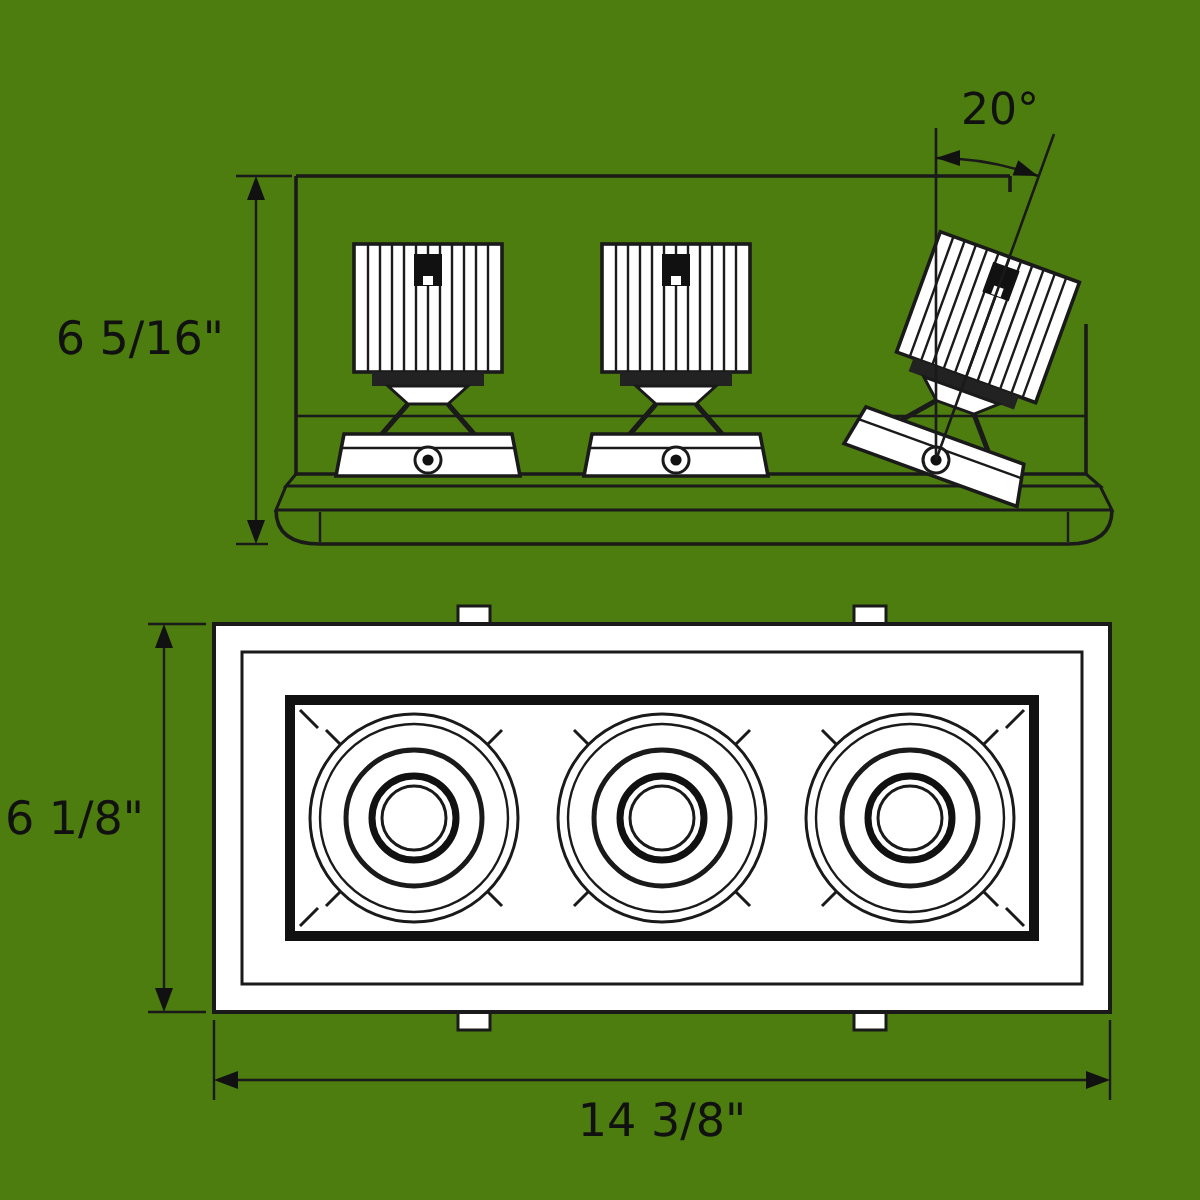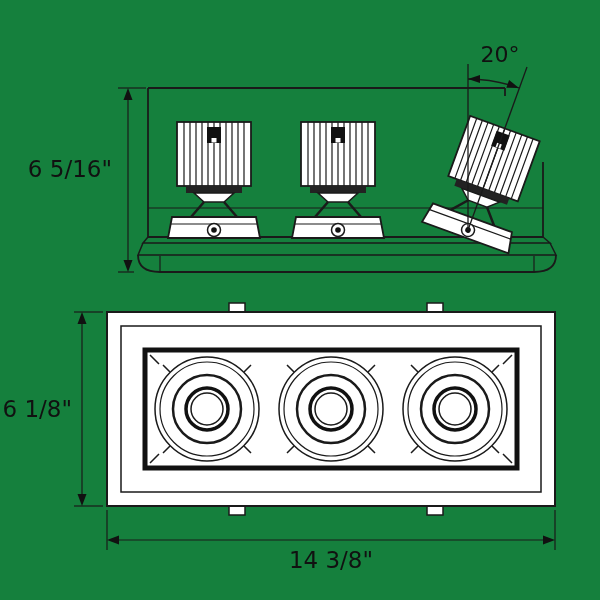--- a/index.html
+++ b/index.html
@@ -5,21 +5,21 @@
   html, body {
     margin: 0;
     padding: 0;
     background: #ffffff;
     font-family: "DejaVu Sans", "Liberation Sans", sans-serif;
   }
   .canvas {
     position: relative;
     width: 600px;
     height: 600px;
-    background: #15803d;
+    background: #4d7c0f;
     overflow: hidden;
   }
   svg text {
     font-family: "DejaVu Sans", "Liberation Sans", sans-serif;
     fill: #111111;
   }
   .dim-text { font-size: 23px; }
   .angle-text { font-size: 22px; }
 </style>
 </head>

